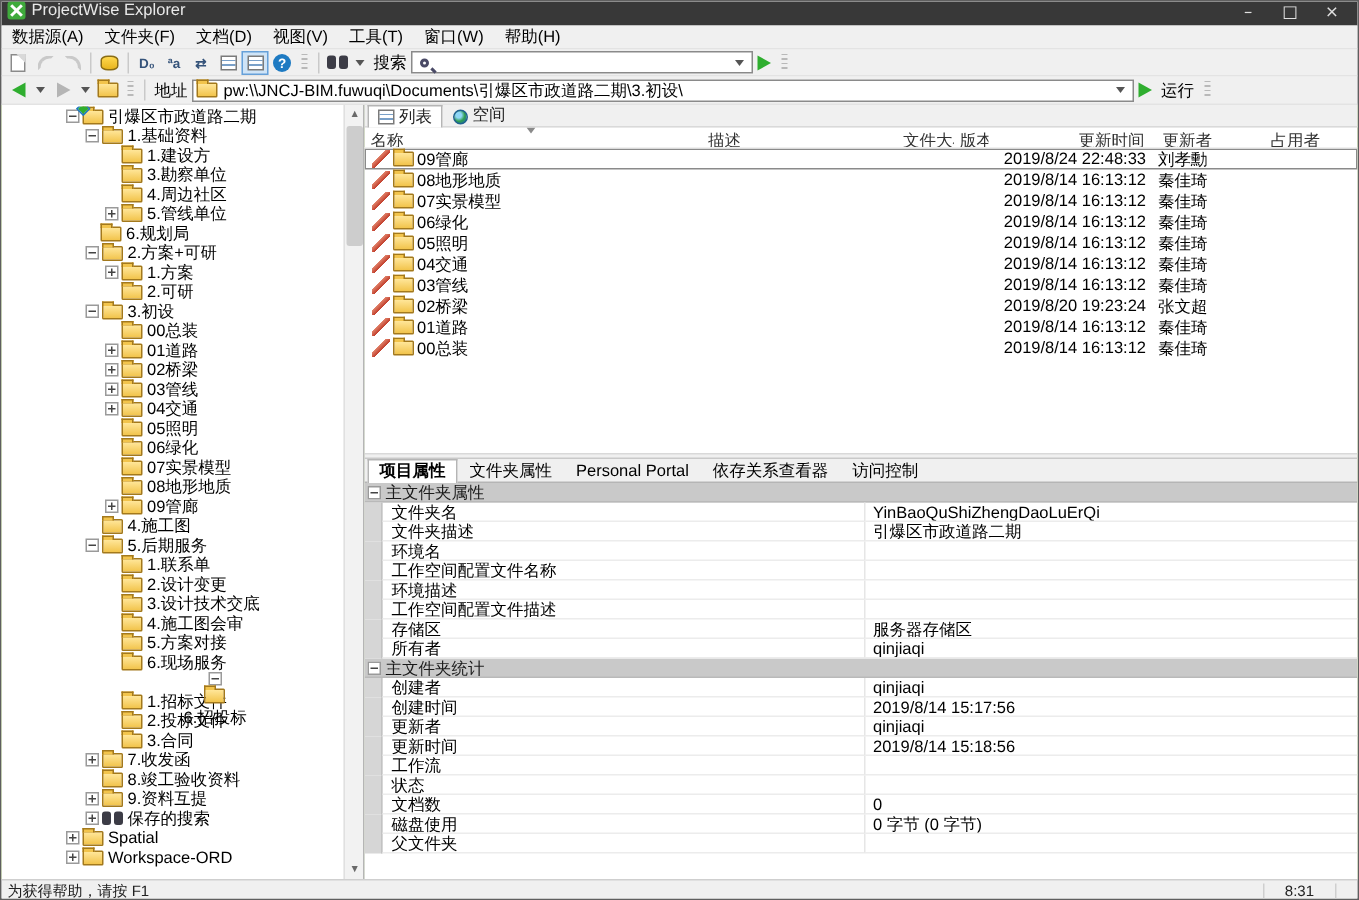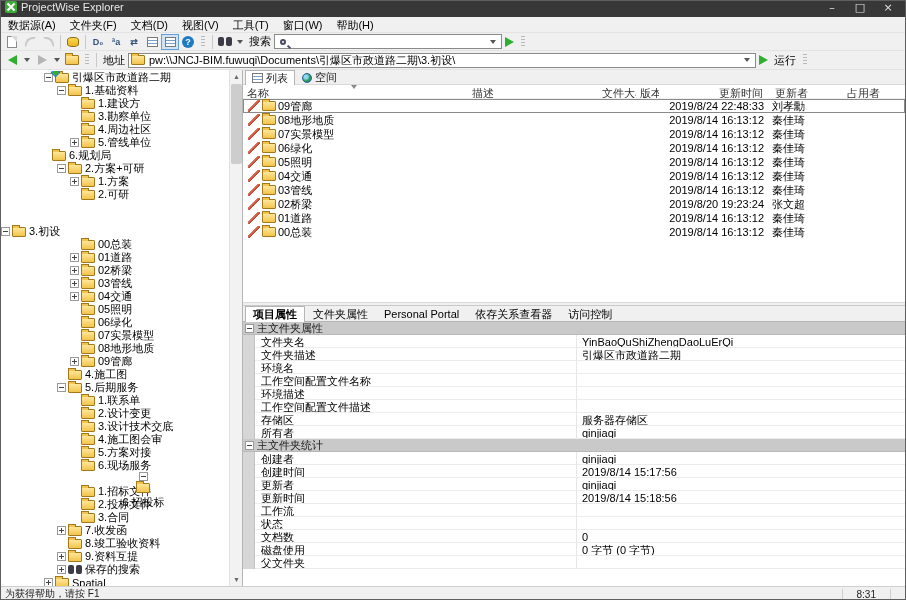--- a/index.html
+++ b/index.html
@@ -229,41 +229,41 @@
           <div class="tree-row" style="padding-left: 69px;">
             <span class="exp none"></span>
             <span class="folder"></span>
             <span class="lbl">4.周边社区</span>
           </div>
           <div class="tree-row" style="padding-left: 69px;">
             <span class="exp plus"></span>
             <span class="folder"></span>
             <span class="lbl">5.管线单位</span>
           </div>
-          <div class="tree-row" style="padding-left: 40px;">
+          <div class="tree-row" style="padding-left: 55px;">
             <span class="exp none"></span>
             <span class="folder"></span>
             <span class="lbl">6.规划局</span>
           </div>
           <div class="tree-row" style="padding-left: 56px;">
             <span class="exp "></span>
             <span class="folder"></span>
             <span class="lbl">2.方案+可研</span>
           </div>
           <div class="tree-row" style="padding-left: 69px;">
             <span class="exp plus"></span>
             <span class="folder"></span>
             <span class="lbl">1.方案</span>
           </div>
           <div class="tree-row" style="padding-left: 69px;">
             <span class="exp none"></span>
             <span class="folder"></span>
             <span class="lbl">2.可研</span>
           </div>
-          <div class="tree-row" style=" margin-top: 24px;">
+          <div class="tree-row" style="padding-left: 56px;">
             <span class="exp "></span>
             <span class="folder"></span>
             <span class="lbl">3.初设</span>
           </div>
           <div class="tree-row" style="padding-left: 69px;">
             <span class="exp none"></span>
             <span class="folder"></span>
             <span class="lbl">00总装</span>
           </div>
           <div class="tree-row" style="padding-left: 69px;">

